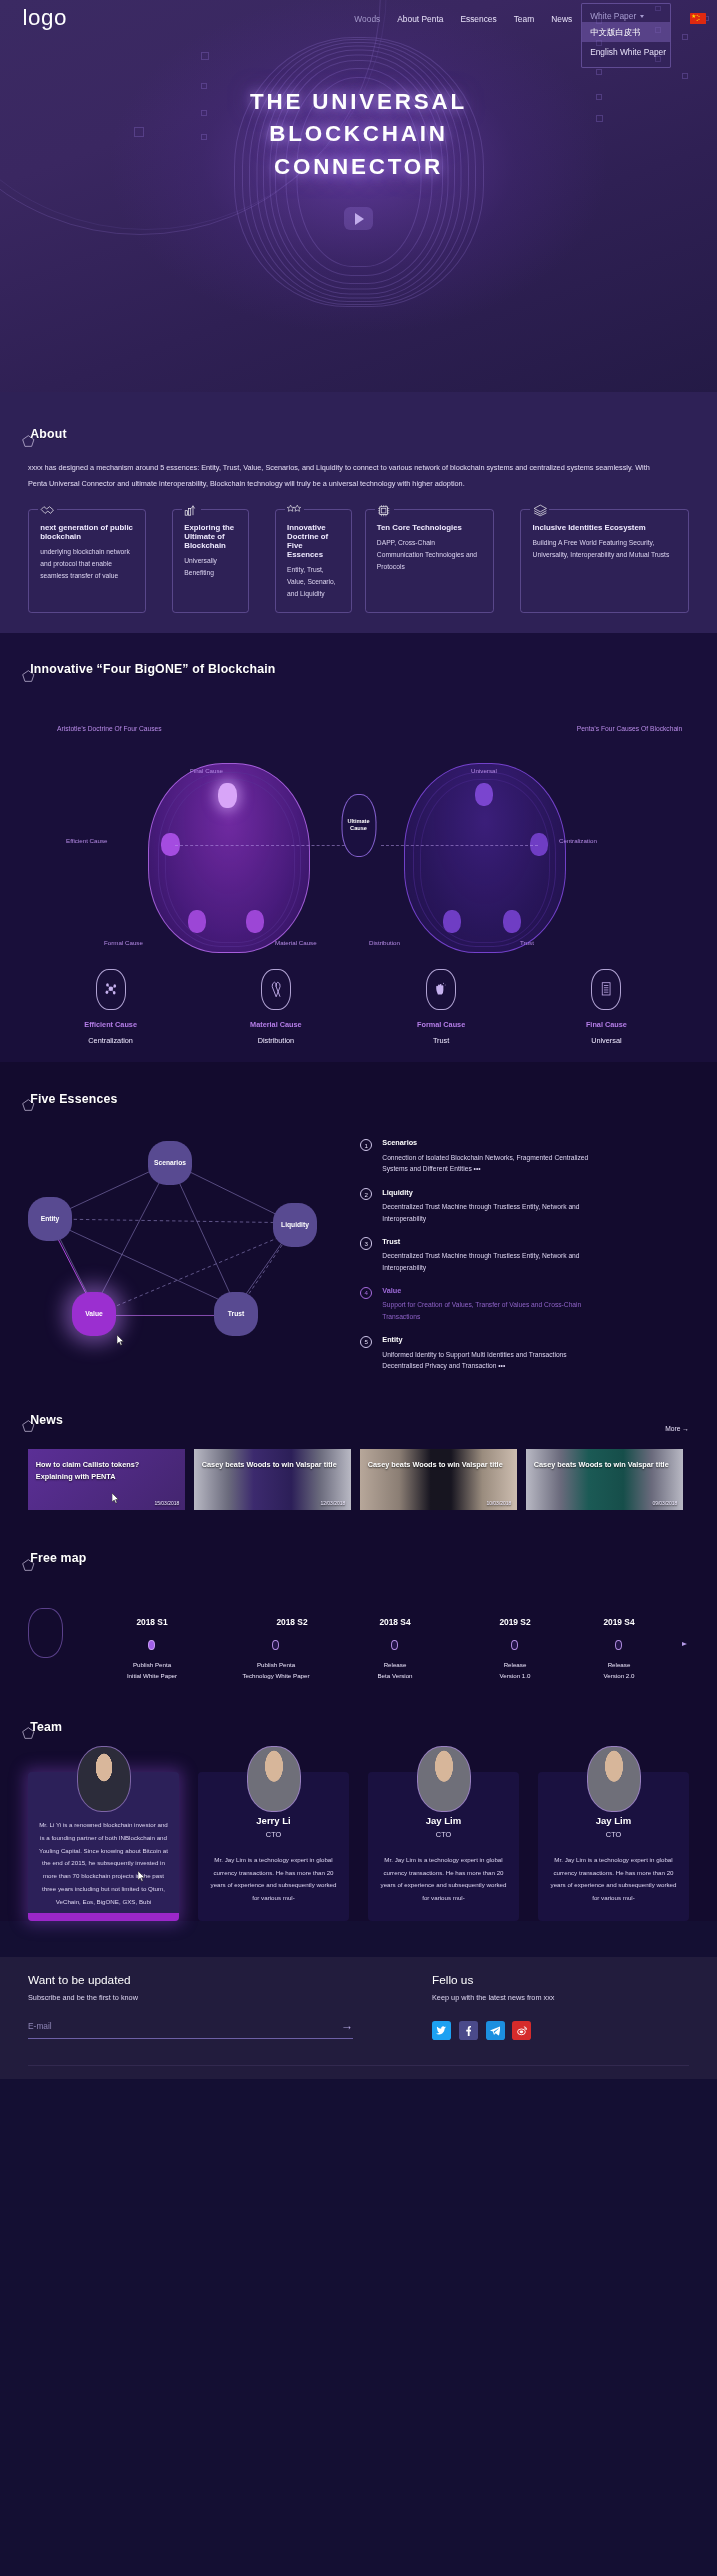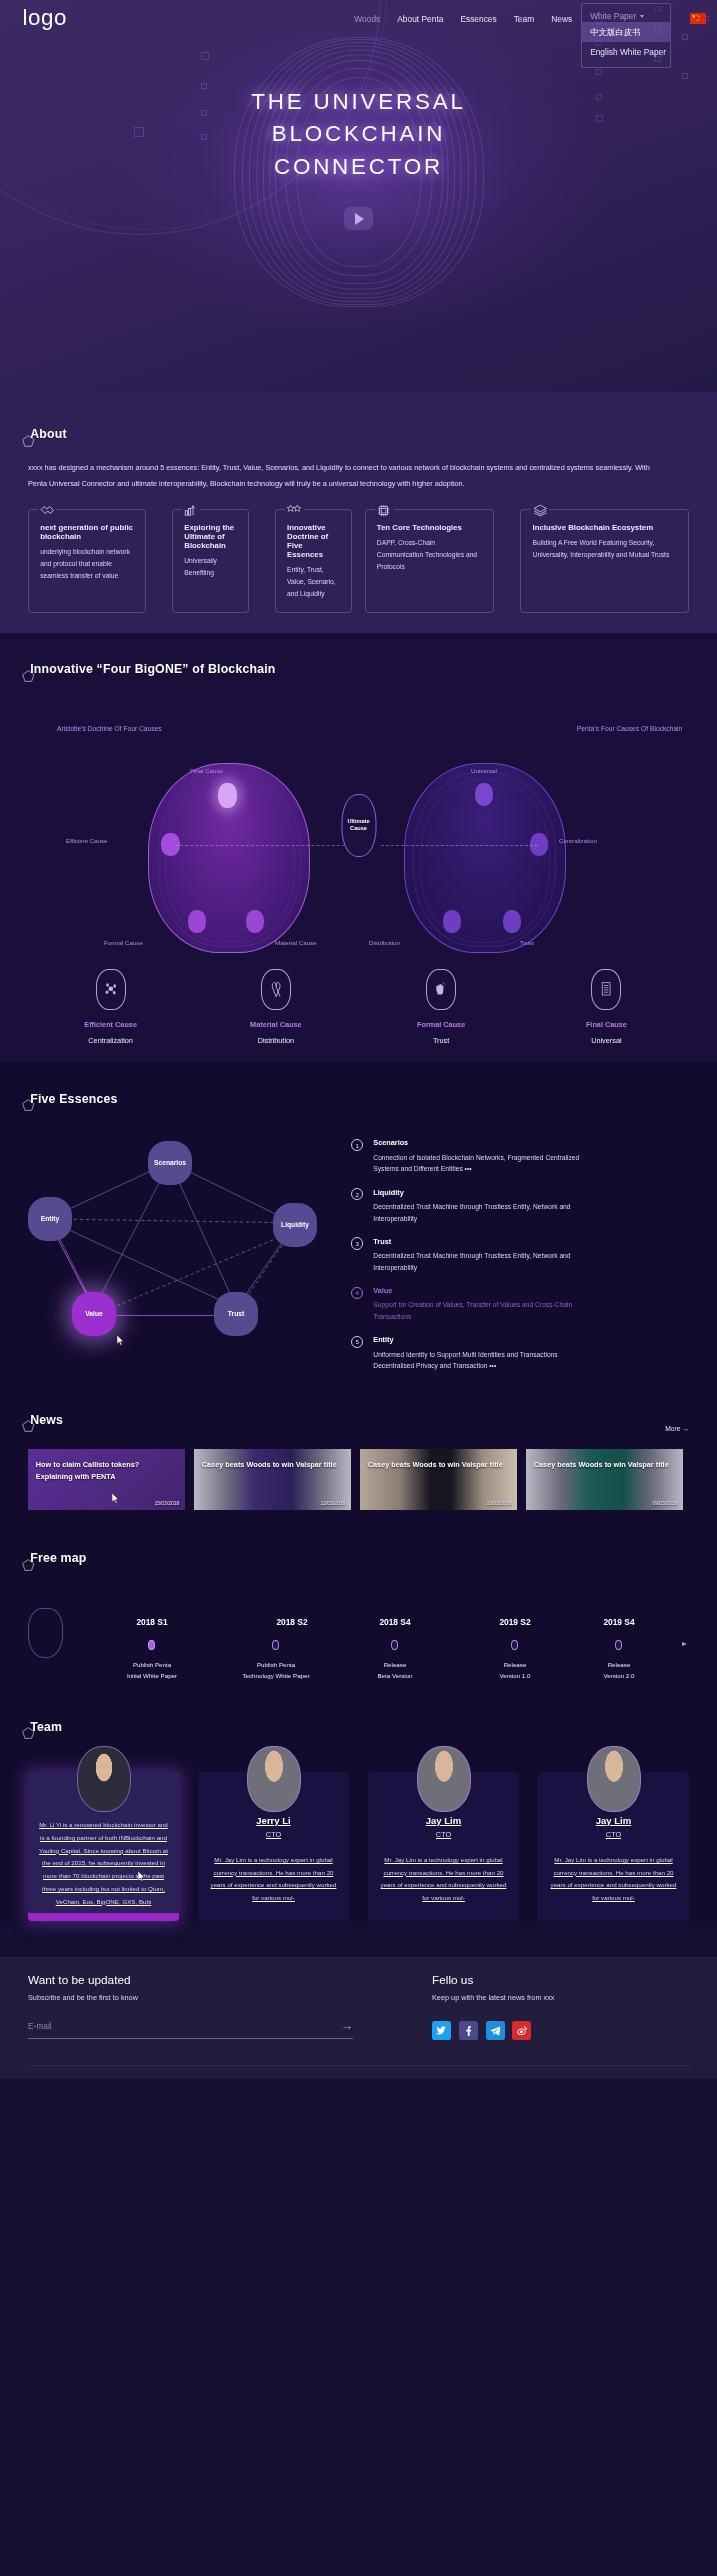--- a/index.html
+++ b/index.html
@@ -56,21 +56,21 @@
 
   
   .hero-center{position:relative;z-index:20;text-align:center;padding-top:49px;}
   .hero-rings{
     position:absolute;left:50%;top:5.6px;transform:translateX(-50%);
     width:258px;height:258px;
   }
   .hero-ring{position:absolute;left:50%;top:50%;border:0.6px solid rgba(170,135,235,.22);border-radius:48% 48% 45% 45%;transform:translate(-50%,-50%);}
   .hero-title{
     position:relative;z-index:25;
-    font-size:22.4px;font-weight:400;letter-spacing:2.8px;line-height:1.45;
+    font-size:22.4px;font-weight:700;letter-spacing:2.8px;line-height:1.45;
     color:#fff;text-shadow:0 0 12.3px rgba(195,160,255,.95),0 0 23.5px rgba(150,100,230,.65);
   }
   .play{
     position:relative;z-index:25;margin:23.5px auto 0;width:29px;height:23.5px;
     border-radius:6.2px;background:rgba(150,120,215,.28);
     display:flex;align-items:center;justify-content:center;cursor:pointer;
   }
   .play i{width:0;height:0;border-left:9.5px solid rgba(205,185,245,.9);border-top:6.2px solid transparent;border-bottom:6.2px solid transparent;margin-left:2.8px;}
 
   
@@ -125,21 +125,21 @@
   .cause-item{flex:1;text-align:center;}
   .cause-shield{
     width:30px;height:41px;margin:0 auto 10px;
     border:0.6px solid rgba(215,200,250,.8);border-radius:42% 42% 42% 42%;
     display:flex;align-items:center;justify-content:center;font-size:13.4px;color:#c6b1ee;
   }
   .cause-item .t1{font-size:7.3px;font-weight:700;color:#b57ee8;margin-bottom:7.3px;}
   .cause-item .t2{font-size:7.3px;color:#efeaff;}
 
   
-  .five{display:flex;gap:9px;margin-top:11.2px;}
+  .five{display:flex;gap:18px;margin-top:11.2px;}
   .five-left{width:314px;position:relative;height:235px;}
   .ess-node{
     position:absolute;width:44px;height:44px;border-radius:42%;
     background:#584a91;display:flex;align-items:center;justify-content:center;
     font-size:6.7px;font-weight:700;color:#fff;z-index:4;
   }
   .ess-node.hot{background:#9b2fd0;box-shadow:0 0 19px 7.8px rgba(200,140,255,.45);}
   .five-right{flex:1;padding-top:15.7px;}
   .ess-row{display:flex;gap:10px;margin-bottom:12.3px;}
   .ess-num{
@@ -171,21 +171,21 @@
   .road{position:relative;height:123px;margin-top:7.8px;}
   .road-line{position:absolute;left:5.6px;right:5.6px;top:66px;height:0.6px;background:linear-gradient(90deg,#6b3ba8,#c9bdf0 45%,#8f6bd2 100%);}
   .road-arrow{position:absolute;right:2.2px;top:63px;width:0;height:0;border-left:5px solid #b49ae6;border-top:2.8px solid transparent;border-bottom:2.8px solid transparent;}
   .road-pt{position:absolute;top:61px;width:7.3px;height:10.6px;border:0.6px solid #b08ce0;border-radius:45%;background:#231549;}
   .road-pt.on{background:#a160e8;border-color:#c79bf5;}
   .road-yr{position:absolute;top:38px;font-size:8.4px;font-weight:700;color:#fff;transform:translateX(-50%);white-space:nowrap;}
   .road-cap{position:absolute;top:80px;font-size:6.2px;line-height:1.8;color:#ece6fb;text-align:center;transform:translateX(-50%);white-space:nowrap;}
   .road-ghost{position:absolute;left:0;top:29px;width:35px;height:50px;border:0.6px solid rgba(150,110,215,.55);border-radius:40% 40% 45% 45%;}
 
   
-  .team-grid{display:flex;gap:19px;margin-top:32.5px;text-decoration:underline;}
+  .team-grid{display:flex;gap:19px;margin-top:32.5px;}
   .member{
     position:relative;width:156px;border-radius:3.9px;padding:43px 10px 12.3px;
     background:#1a1140;min-height:134px;
   }
   .member.active{background:#2c2059;box-shadow:0 0 14.6px 3.4px rgba(150,80,220,.35);}
   .member .av{
     position:absolute;left:50%;top:-26px;transform:translateX(-50%);
     width:54px;height:66px;border-radius:46%;overflow:hidden;background:#7a7a84;
     border:1.1px solid rgba(180,140,240,.6);
   }
@@ -370,21 +370,21 @@
         <div class="card">
           <div class="ico">
             <svg width="14.6" height="12.3" viewBox="0 0 26 22">
                 <g fill="none" stroke="#fff" stroke-width="1.2">
                   <polygon points="13,2 24,8 13,14 2,8"></polygon>
                   <polyline points="2,12 13,18 24,12"></polyline>
                   <polyline points="2,16 13,21 24,16"></polyline>
                 </g>
               </svg>
           </div>
-          <h3>Inclusive Blockchain Ecosystem</h3>
+          <h3>Inclusive Identities Ecosystem</h3>
           <p>Building A Free World Featuring Security, Universality, Interoperability and Mutual Trusts</p>
         </div>
       </div>
     </div>
   </div>
 </section>
 
 <section class="sec sec-dark" style="padding-top:29px;padding-bottom:17px;">
   <div class="wrap">
     <div class="sec-title">

